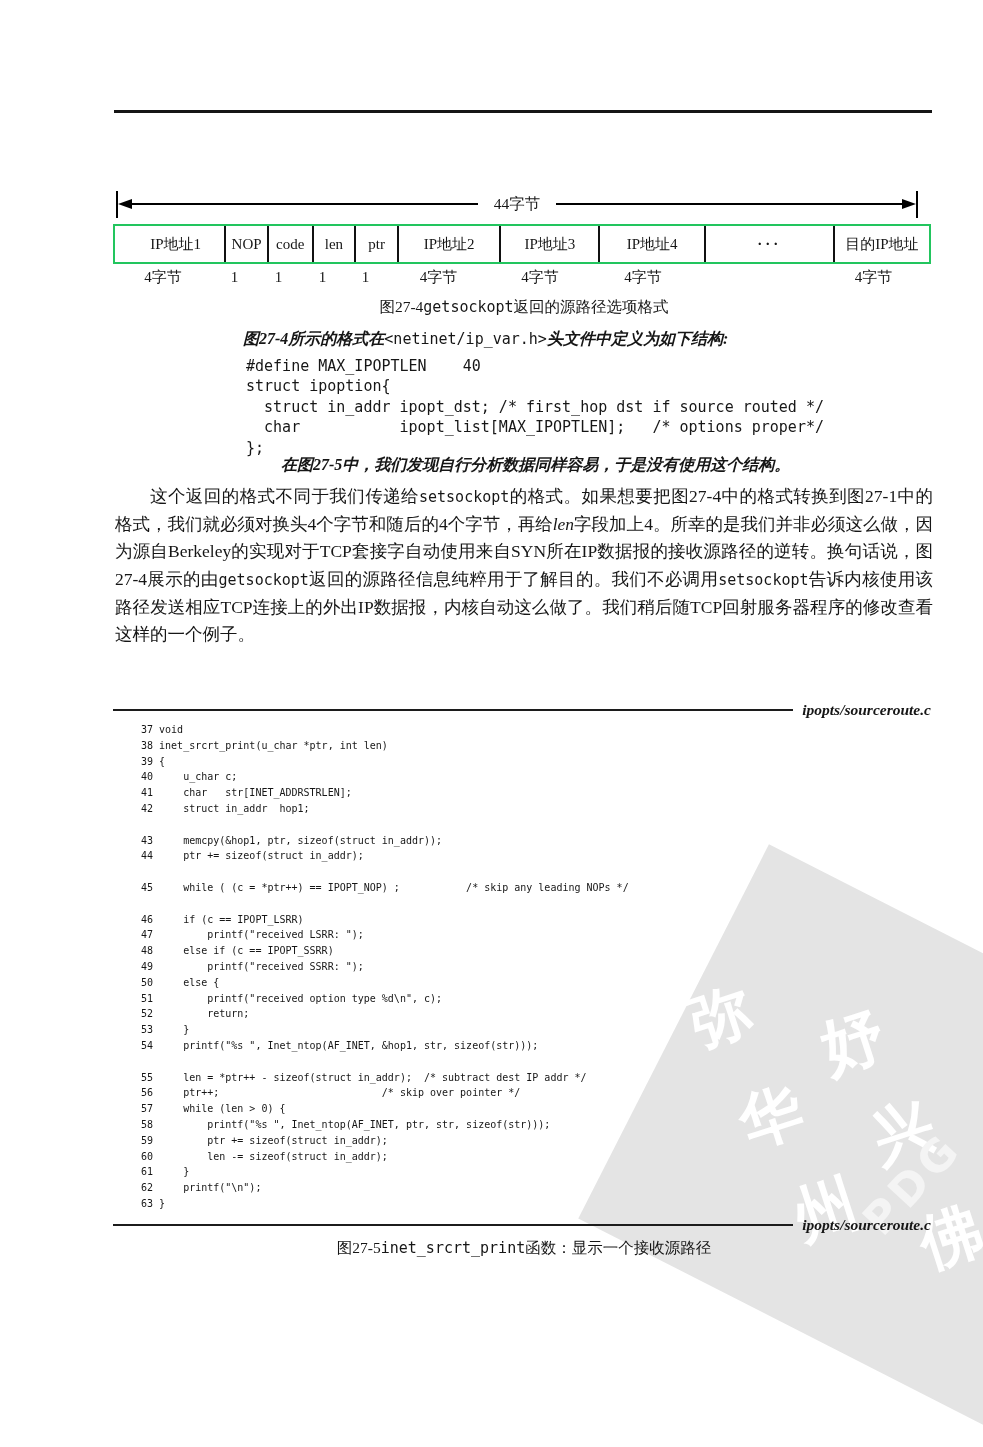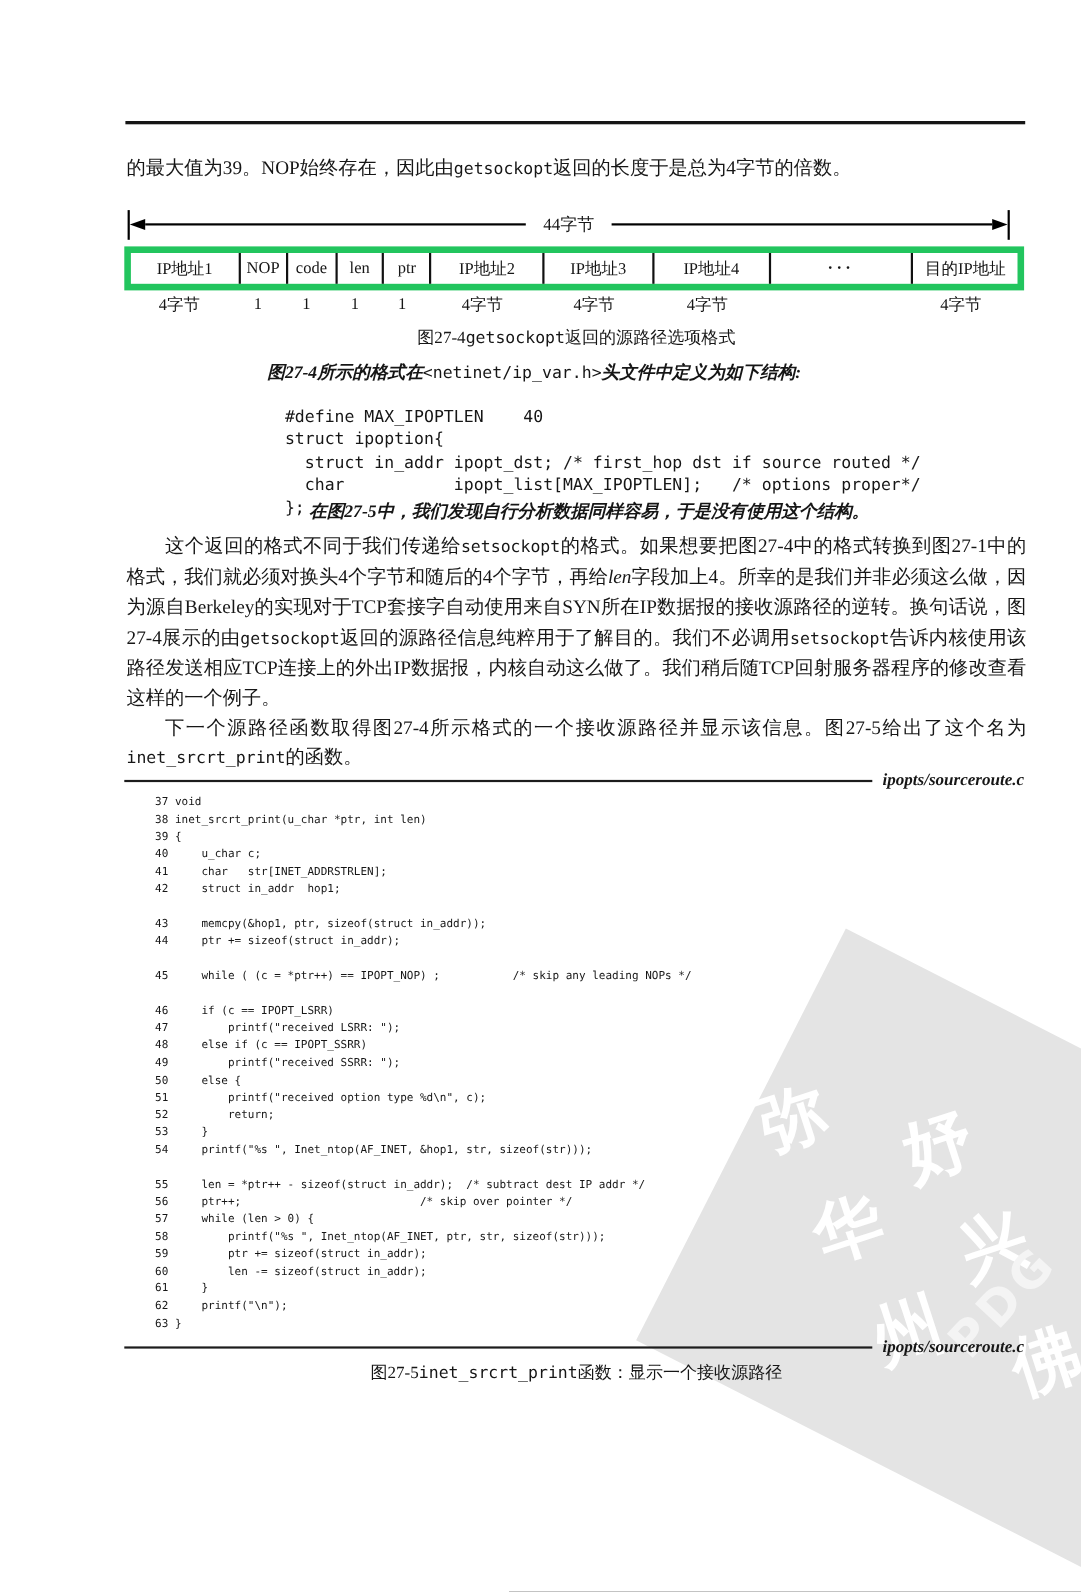--- a/index.html
+++ b/index.html
@@ -29,40 +29,40 @@
 
   
   .dim-arrow{top:190px;left:116px;width:802px;height:28px;display:flex;align-items:center;}
   .end-bar{width:2px;height:27px;background:#000;flex:0 0 auto;}
   .ah{width:0;height:0;flex:0 0 auto;}
   .ah-left{border-top:5px solid transparent;border-bottom:5px solid transparent;border-right:14px solid #000;}
   .ah-right{border-top:5px solid transparent;border-bottom:5px solid transparent;border-left:14px solid #000;}
   .dim-line{flex:1 1 auto;height:2px;background:#000;}
   .dim-label{flex:0 0 auto;margin:14px 16px;font-size:15.5px;}
 
-  .boxes{top:224px;left:113px;width:818px;height:40px;display:flex;border:6px solid #22c55e;}
+  .boxes{top:224px;left:113px;width:818px;height:40px;display:flex;border:2px solid #22c55e;padding-left:12px;}
   .boxes .cell{display:flex;align-items:center;justify-content:center;border-right:2px solid #111;font-size:15px;white-space:nowrap;}
   .boxes .cell:last-child{border-right:none;}
   .sizes{top:268px;left:113px;width:818px;display:flex;font-size:15px;}
   .sizes .cell{display:flex;align-items:center;justify-content:center;border:none;}
   .c0{width:100px;} .c1{width:43px;} .c2{width:45px;} .c3{width:43px;} .c4{width:43px;}
   .c5{width:103px;} .c6{width:100px;} .c7{width:106px;} .c8{width:130px;} .c9{width:95px;}
   .dots-cell{font-weight:bold;font-size:17px;letter-spacing:3px;}
 
   
   .fig-caption{left:115px;width:818px;text-align:center;font-size:15.5px;}
   .cap4{top:297px;}
   .cap5{top:1238px;}
   .fig-caption .cap-prefix{margin-right:0;}
   .note{left:243px;width:690px;font-size:16px;font-weight:bold;font-style:italic;}
   .note code.inline{font-style:normal;font-weight:normal;font-size:15px;}
   .note1{top:329px;}
   .note2{top:455px;margin-left:38px;}
 
-  .snippet{top:355px;left:245px;margin:14px;font-family:"DejaVu Sans Mono","Liberation Mono",monospace;font-size:15px;line-height:20.4px;white-space:pre;}
+  .snippet{top:355px;left:245px;margin:1px;font-family:"DejaVu Sans Mono","Liberation Mono",monospace;font-size:15px;line-height:20.4px;white-space:pre;}
 
   
   .body-text{top:483px;left:115px;width:818px;font-size:17.5px;line-height:27.2px;text-align:justify;}
   .body-text p{margin:0;text-indent:2em;}
 
   
   .src-rule{left:113px;width:818px;display:flex;align-items:center;}
   .src-rule .rule{flex:1 1 auto;height:2px;background:#1c1c1c;margin-right:9px;}
   .src-rule .src-label{flex:0 0 auto;font-style:italic;font-weight:bold;font-size:15.5px;font-family:"Liberation Serif","DejaVu Serif",serif;}
   .src-top{top:701px;}
@@ -84,23 +84,20 @@
   <span class="wm wm-glyph" style="left:690px;top:975px;">弥</span>
   <span class="wm wm-glyph" style="left:822px;top:1000px;">妤</span>
   <span class="wm wm-glyph" style="left:740px;top:1075px;">华</span>
   <span class="wm wm-glyph" style="left:872px;top:1090px;">兴</span>
   <span class="wm wm-glyph" style="left:795px;top:1168px;">州</span>
   <span class="wm wm-glyph" style="left:920px;top:1195px;">佛</span>
   <span class="wm wm-brand" style="left:852px;top:1158px;">PDG</span>
 
   <div class="layer header-rule"></div>
 
-  <div class="layer p-intro">
-    <span>的最大值为39。NOP始终存在，因此由</span><code class="inline">getsockopt</code><span>返回的长度于是总为4字节的倍数。</span>
-  </div>
 
   <div class="layer dim-arrow">
     <div class="end-bar"></div>
     <div class="ah ah-left"></div>
     <div class="dim-line"></div>
     <span class="dim-label">44字节</span>
     <div class="dim-line"></div>
     <div class="ah ah-right"></div>
     <div class="end-bar"></div>
   </div>
@@ -184,21 +181,20 @@
   struct in_addr ipopt_dst; /* first_hop dst if source routed */
   char           ipopt_list[MAX_IPOPTLEN];   /* options proper*/
 };</pre>
 
   <div class="layer note note2">
     <span>在图27-5中，我们发现自行分析数据同样容易，于是没有使用这个结构。</span>
   </div>
 
   <div class="layer body-text">
     <p><span>这个返回的格式不同于我们传递给</span><code class="inline">setsockopt</code><span>的格式。如果想要把图27-4中的格式转换到图27-1中的格式，我们就必须对换头4个字节和随后的4个字节，再给</span><span class="em-var">len</span><span>字段加上4。所幸的是我们并非必须这么做，因为源自Berkeley的实现对于TCP套接字自动使用来自SYN所在IP数据报的接收源路径的逆转。换句话说，图27-4展示的由</span><code class="inline">getsockopt</code><span>返回的源路径信息纯粹用于了解目的。我们不必调用</span><code class="inline">setsockopt</code><span>告诉内核使用该路径发送相应TCP连接上的外出IP数据报，内核自动这么做了。我们稍后随TCP回射服务器程序的修改查看这样的一个例子。</span></p>
-    <p><span>下一个源路径函数取得图27-4所示格式的一个接收源路径并显示该信息。图27-5给出了这个名为</span><code class="inline">inet_srcrt_print</code><span>的函数。</span></p>
   </div>
 
   <div class="layer src-rule src-top">
     <div class="rule"></div>
     <span class="src-label">ipopts/sourceroute.c</span>
   </div>
 
   <pre class="layer listing">37 void
 38 inet_srcrt_print(u_char *ptr, int len)
 39 {

